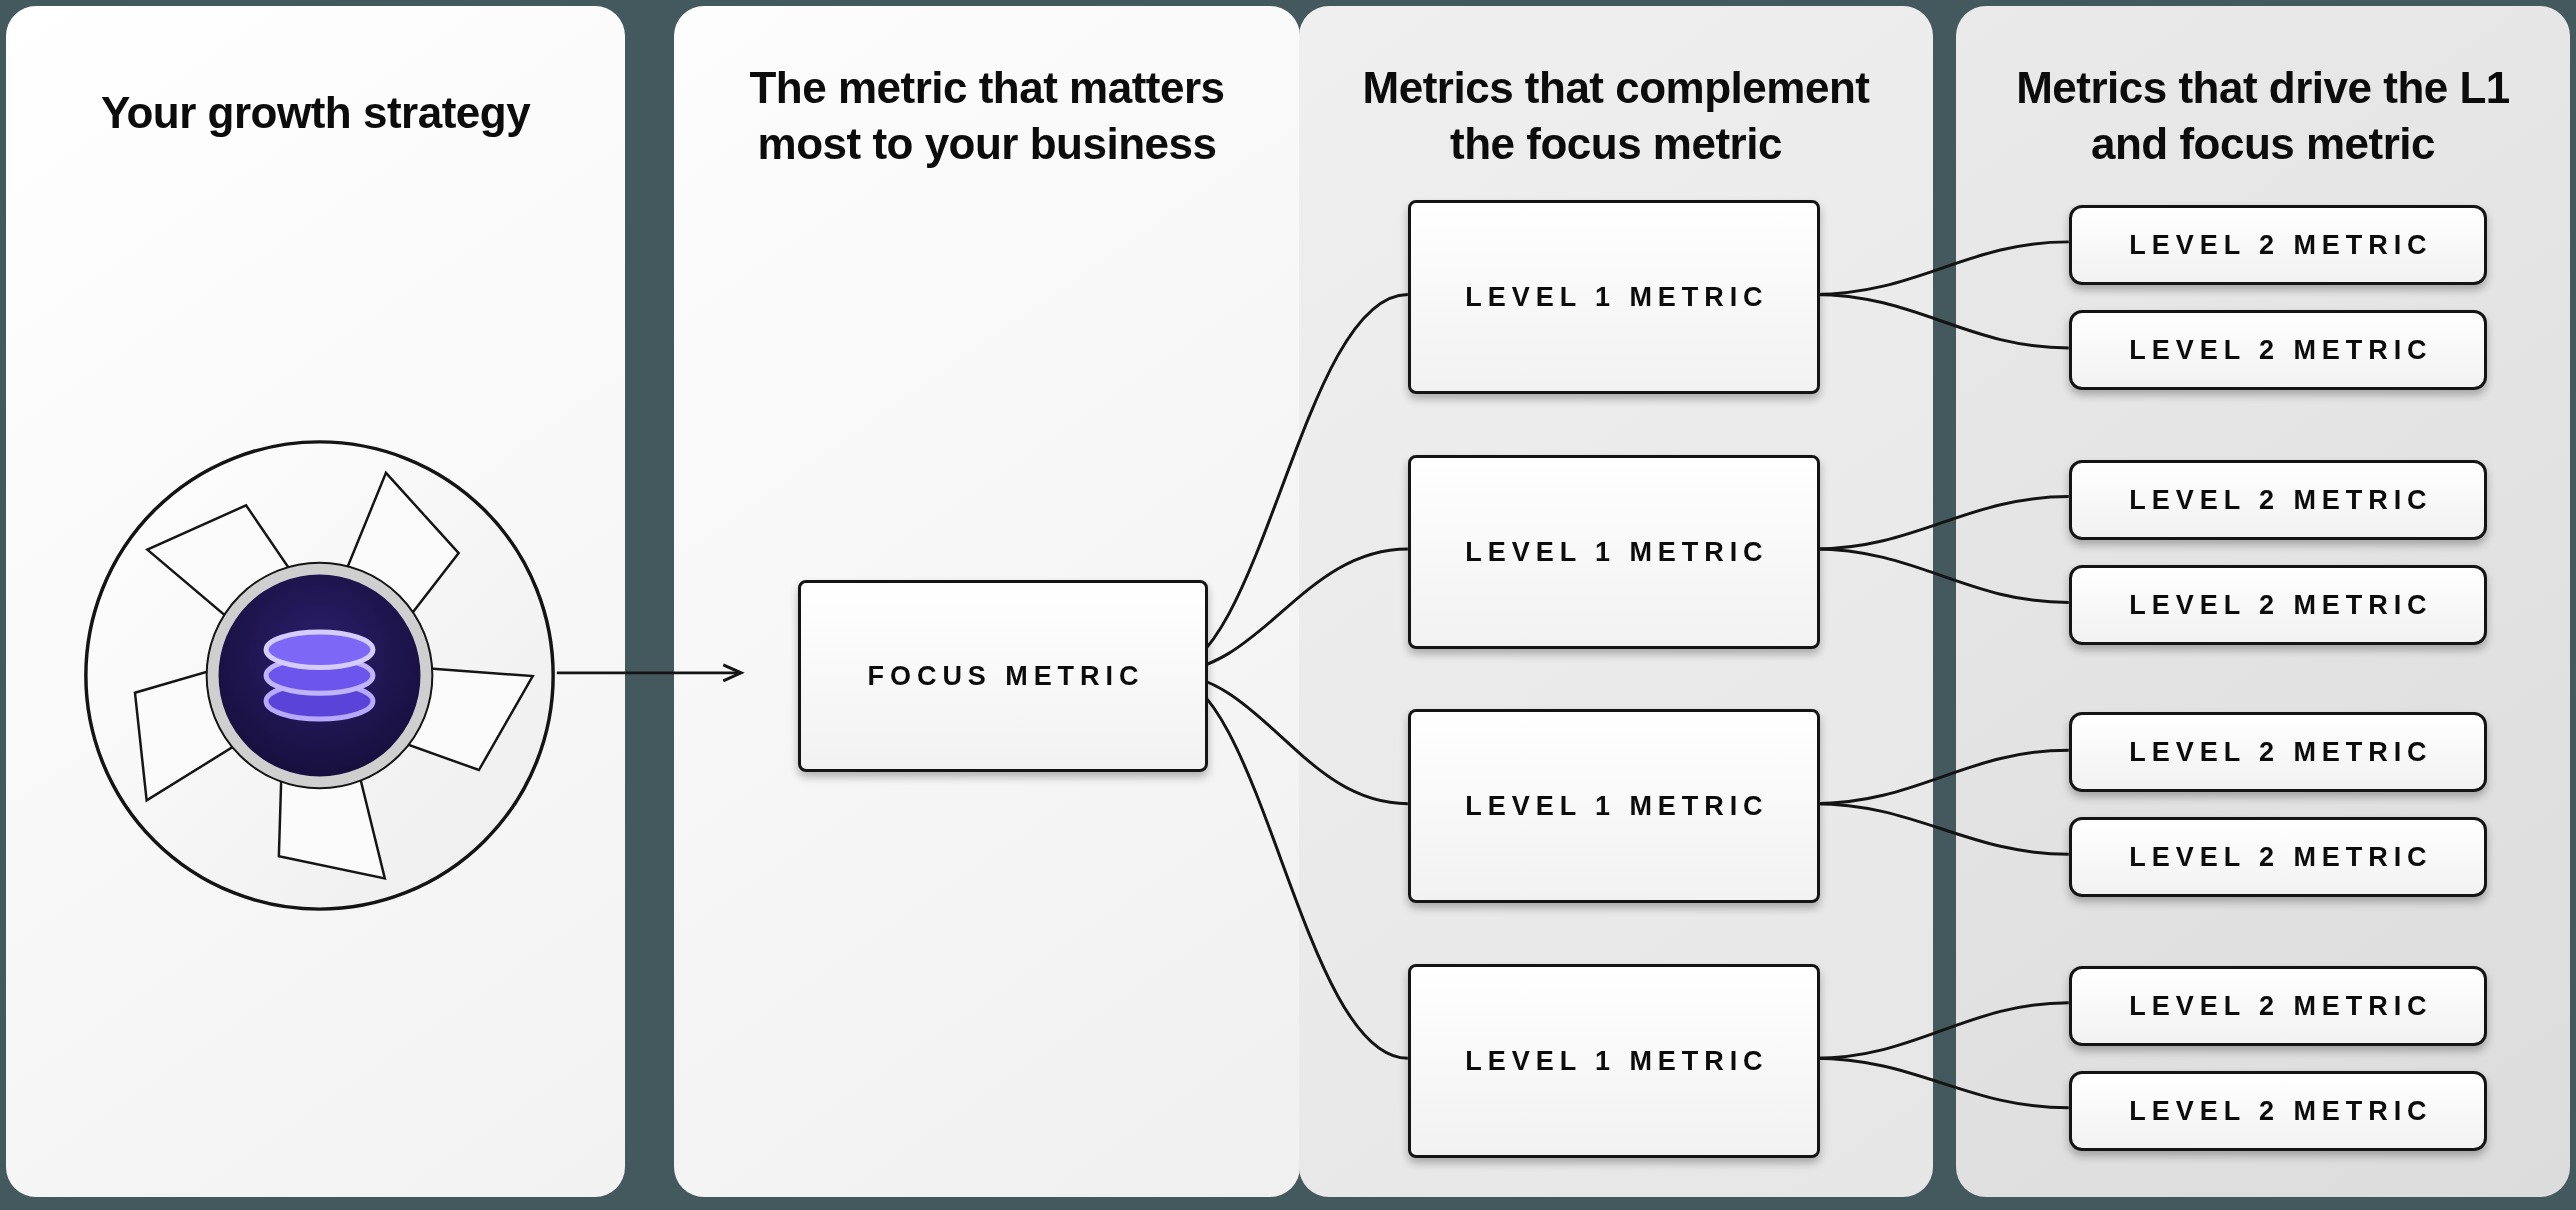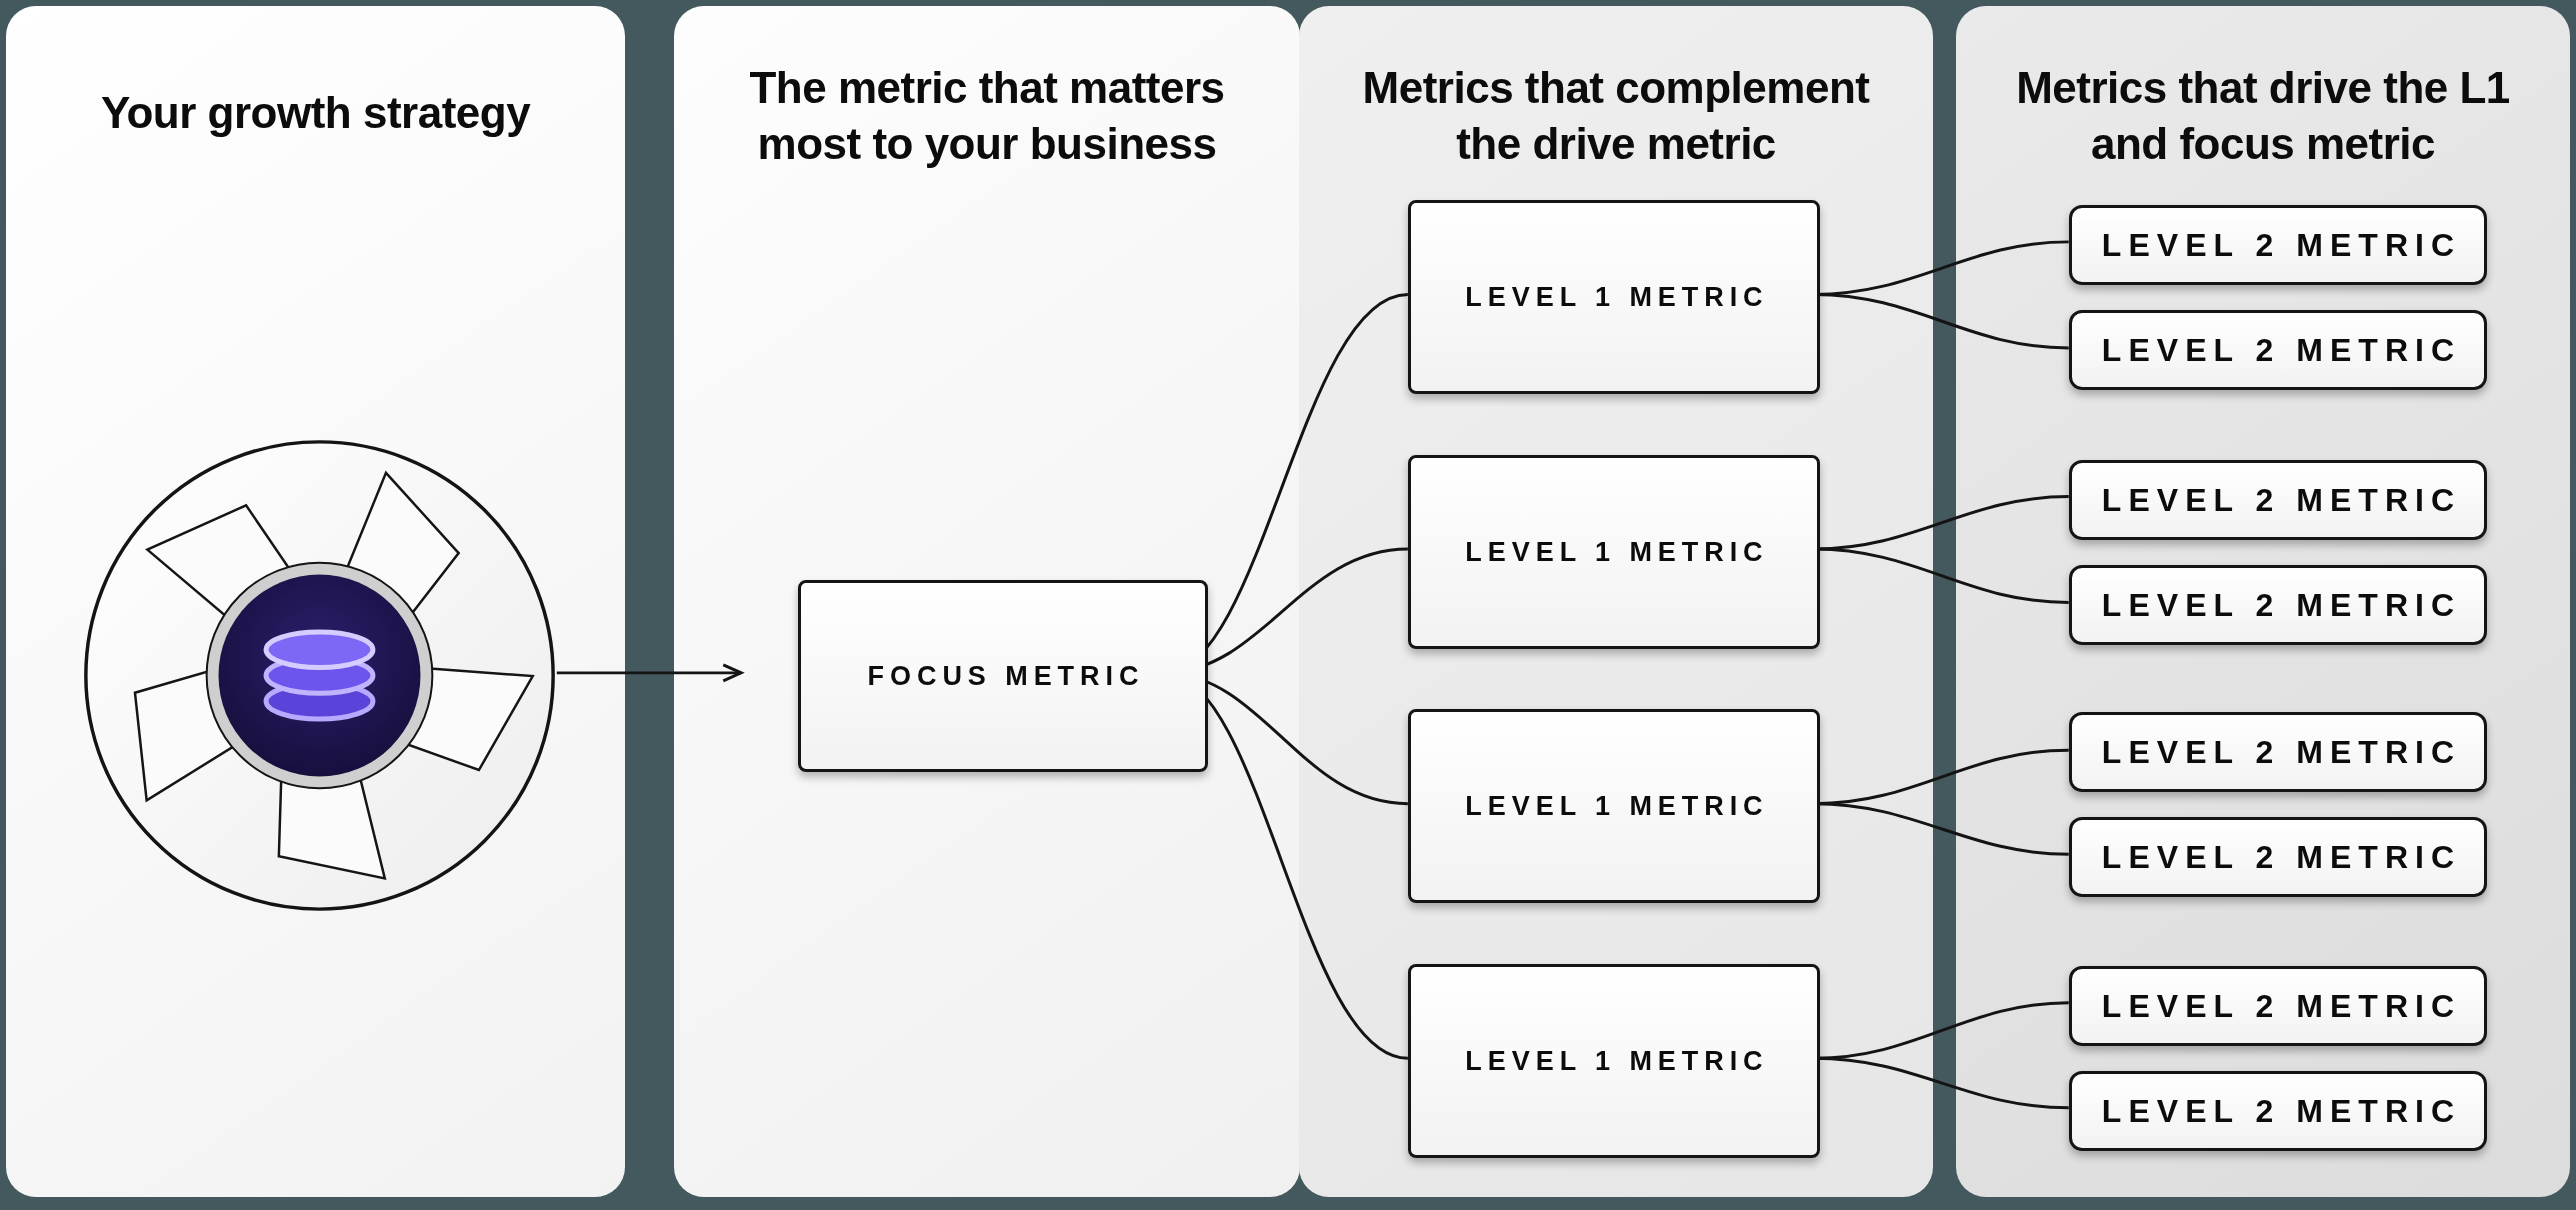--- a/index.html
+++ b/index.html
@@ -21,21 +21,21 @@
   .node{
     position:absolute;display:flex;align-items:center;justify-content:center;
     border:3px solid #141414;border-radius:8px;
     background:linear-gradient(180deg,#ffffff 0%,#f2f2f2 100%);
     box-shadow:0 5px 9px rgba(0,0,0,.28);
     font-weight:700;letter-spacing:.22em;color:#0c0c0c;text-align:center;
     text-indent:.22em;
   }
   .focus{left:798px;top:580px;width:404px;height:186px;font-size:27px;}
   .l1{left:1408px;width:406px;height:188px;font-size:27px;}
-  .l2{left:2069px;width:412px;height:74px;font-size:32px;border-radius:13px;}
+  .l2{left:2069px;width:412px;height:74px;font-size:27px;border-radius:13px;}
   .overlay{position:absolute;left:0;top:0;pointer-events:none;}
   .flywheel{position:absolute;left:72px;top:428px;}
 </style>
 </head>
 <body>
 
 <div class="canvas">
 
   <div class="panel p1">
     <h2 class="title">
@@ -46,21 +46,21 @@
   <div class="panel p2">
     <h2 class="title">
       <span>The metric that matters</span><br>
       <span>most to your business</span>
     </h2>
   </div>
 
   <div class="panel p3">
     <h2 class="title">
       <span>Metrics that complement</span><br>
-      <span>the drive metric</span>
+      <span>the focus metric</span>
     </h2>
   </div>
 
   <div class="panel p4">
     <h2 class="title">
       <span>Metrics that drive the L1</span><br>
       <span>and focus metric</span>
     </h2>
   </div>
 

